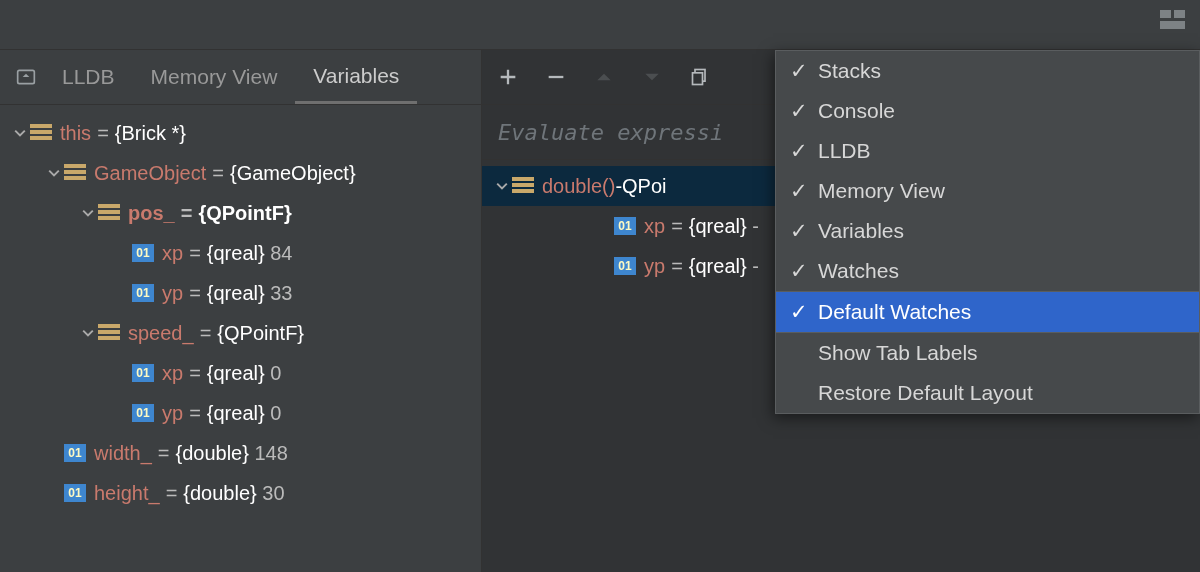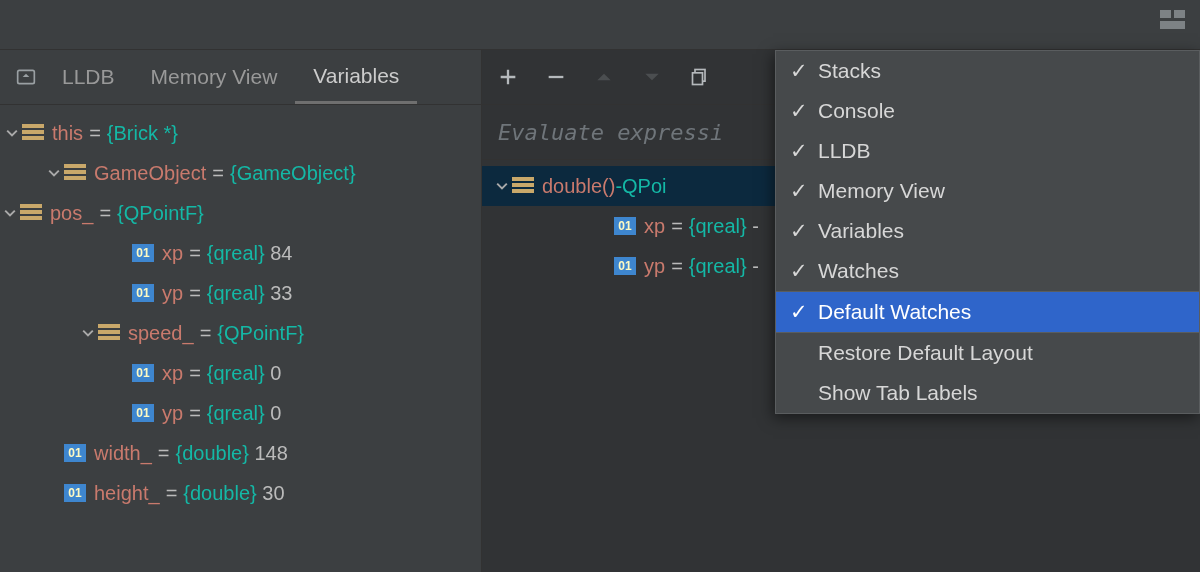--- a/index.html
+++ b/index.html
@@ -28,21 +28,21 @@
   .exp-icon { display:inline-flex; align-items:center; justify-content:center; width:24px; color:#888; font-weight:bold; }
   .tree { padding-top: 8px; }
   .row { display:flex; align-items:center; height: 40px; white-space:nowrap; }
   .chev { width:20px; display:inline-flex; justify-content:center; color:#a0a0a0; }
   .chev svg { width:12px; height:12px; }
   .struct-icon { width:22px; height:18px; display:inline-flex; flex-direction:column; gap:2px; margin-right:8px;}
   .struct-icon span { display:block; height:4px; background:#c9a86a; }
   .prim-icon { width:22px; height:18px; display:inline-flex; align-items:center; justify-content:center; background:#3e86cf; color:#fef9c3; font-size:12px; font-weight:600; margin-right:8px; }
   .name { color:#c97a6d; }
   .eq { color:#bbbbbb; margin:0 6px;}
-  .type { color:#14b8a6; }
+  .type { color:#ffffff; }
   .val { color:#bbbbbb; }
   .addr { color:#d6c85e; }
   .right-toolbar { height:55px; border-bottom:1px solid #323232; display:flex; align-items:center; padding-left:14px; gap:24px;}
   .rt-btn { color:#a0a0a0; display:inline-flex; align-items:center; justify-content:center; width:24px; height:24px; }
   .rt-btn.dis { opacity:.35; }
   .eval-input { height:55px; display:flex; align-items:center; padding-left:16px; font-family:ui-monospace,Menlo,Consolas,monospace; color:#6f757a; font-style:italic; font-size:22px; border-bottom:1px solid #323232;}
   .right-tree { padding-top:6px; }
   .right-row { display:flex; align-items:center; height:40px; }
   .right-row.sel { background:#0c293e; }
   .right-tail { margin-left:auto; background:#3e86cf; color:#bfe2ff; padding:0 6px; border-radius:3px; font-size:17px; height:22px; display:inline-flex; align-items:center; margin-right:0; }
@@ -76,21 +76,21 @@
             <rect x="2" y="4" width="20" height="16" rx="2" fill="none" stroke="#9aa0a3" stroke-width="2"></rect>
             <path d="M8 12 l4-4 l4 4" fill="#9aa0a3"></path>
           </svg>
       </span>
       <div class="tab">LLDB</div>
       <div class="tab">Memory View</div>
       <div class="tab active">Variables</div>
     </div>
 
     <div class="tree">
-      <div class="row" style="padding-left:2px;">
+      <div class="row" style="padding-left:10px;">
         <span class="chev">
             <svg viewBox="0 0 10 10">
               <path d="M1 3 L5 7 L9 3" fill="none" stroke="#aaa" stroke-width="1.6"></path>
             </svg>
           </span>
         <span class="struct-icon">
             <span></span>
             <span></span>
             <span></span>
           </span>
@@ -107,21 +107,21 @@
           </span>
         <span class="struct-icon">
             <span></span>
             <span></span>
             <span></span>
           </span>
         <span class="name">GameObject</span>
         <span class="eq">=</span>
         <span class="type">{GameObject}</span>
       </div>
-      <div class="row" style="">
+      <div class="row" style="padding-left:78px;font-weight:bold;">
         <span class="chev">
             <svg viewBox="0 0 10 10">
               <path d="M1 3 L5 7 L9 3" fill="none" stroke="#aaa" stroke-width="1.6"></path>
             </svg>
           </span>
         <span class="struct-icon">
             <span></span>
             <span></span>
             <span></span>
           </span>
@@ -288,19 +288,19 @@
       <span>Watches</span>
     </div>
   <div class="menu-sep"></div>
   <div class="menu-item selected">
       <span class="check">✓</span>
       <span>Default Watches</span>
     </div>
   <div class="menu-sep"></div>
   <div class="menu-item">
       <span class="check"></span>
+      <span>Show Tab Labels</span>
+    </div>
+  <div class="menu-item">
+      <span class="check"></span>
       <span>Restore Default Layout</span>
     </div>
-  <div class="menu-item">
-      <span class="check"></span>
-      <span>Show Tab Labels</span>
-    </div>
 </div>
 
 </body></html>

